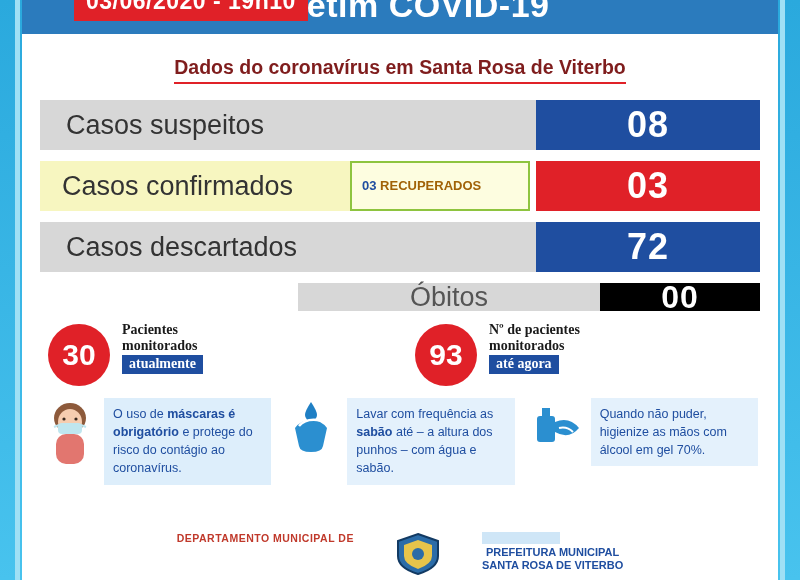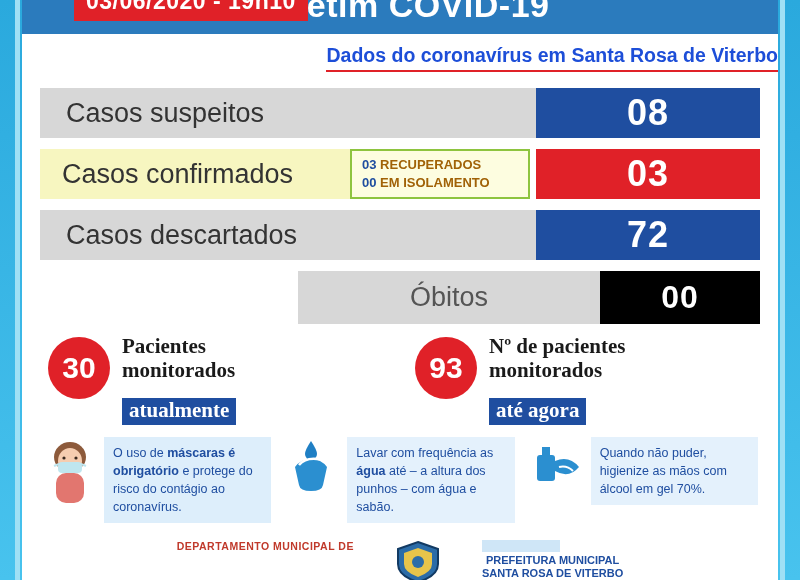--- a/index.html
+++ b/index.html
@@ -73,23 +73,23 @@
     top: -16px;
     background: #e02128;
     color: #ffffff;
     font-size: 23px;
     font-weight: bold;
     padding: 4px 12px 6px 12px;
     letter-spacing: 0.5px;
   }
 
   .subtitle {
-    margin: 10px 0 0 0;
-    text-align: right;
-    color: #1d4ed8;
+    margin: 22px 0 0 0;
+    text-align: center;
+    color: #7f1d1d;
     font-size: 19.5px;
     font-weight: bold;
   }
   .subtitle span {
     display: inline-block;
     border-bottom: 2.5px solid #e02128;
     padding-bottom: 3px;
   }
 
   
@@ -146,21 +146,21 @@
     font-weight: bold;
     line-height: 1.35;
     white-space: nowrap;
   }
   .pill .num { font-weight: bold; }
   .pill .txt { font-weight: bold; color: #a16207; margin-top: 20px; }
 
   
   .row.obitos {
     margin-left: 258px;
-    height: 53px;
+    height: 28px;
   }
   .row.obitos .label {
     justify-content: center;
     padding-left: 0;
     background: #d7d7d7;
     font-size: 27px;
     color: #555555;
   }
   .row.obitos .value { width: 160px; font-size: 32px; }
 
@@ -186,31 +186,31 @@
     font-weight: bold;
     display: flex;
     align-items: center;
     justify-content: center;
     flex: 0 0 62px;
     margin-right: 12px;
     margin-top: 2px;
   }
   .mon-text {
     font-family: "Liberation Serif", serif;
-    font-size: 21px;
+    font-size: 14px;
     font-weight: bold;
     color: #1a1a1a;
     line-height: 1.12;
   }
   .mon-text .hl {
     display: inline-block;
     background: #1f4ea0;
     color: #ffffff;
     padding: 1px 7px 2px 7px;
-    margin-top: 16px;
+    margin-top: 2px;
     font-family: "Liberation Serif", serif;
   }
 
   
   .tips {
     display: flex;
     margin-top: 12px;
     padding: 0 20px;
     gap: 14px;
     align-items: flex-start;
@@ -232,21 +232,21 @@
     padding: 7px 9px;
   }
   .tip.t2 .txt, .tip.t3 .txt { background: #e4f1fc; }
   .tip .txt b { font-weight: bold; }
 
   
   .footer {
     position: absolute;
     left: 22px;
     right: 22px;
-    bottom: 4px;
+    bottom: 12px;
     height: 36px;
     display: flex;
     align-items: flex-start;
     justify-content: center;
     gap: 40px;
     padding-top: 4px;
   }
   .dept {
     color: #c0392b;
     font-size: 10.5px;
@@ -305,24 +305,20 @@
         <div class="label">Casos suspeitos</div>
         <div class="value blue">08</div>
       </div>
 
       <div class="row yellow">
         <div class="label">Casos confirmados</div>
         <div class="pill">
           <div>
             <span class="num">03</span>
             <span class="txt">RECUPERADOS</span>
-          </div>
-          <div>
-            <span class="num">00</span>
-            <span class="txt">EM ISOLAMENTO</span>
           </div>
         </div>
         <div class="value red">03</div>
       </div>
 
       <div class="row gray">
         <div class="label">Casos descartados</div>
         <div class="value blue">72</div>
       </div>
 
@@ -374,21 +370,21 @@
 
       <div class="tip t2">
         <div class="art">
           <svg width="56" height="64" viewBox="0 0 56 64">
             <path d="M26 4 q6 9 6 13 a6 6 0 0 1 -12 0 q0 -4 6 -13 z" fill="#1f7fc4"></path>
             <path d="M10 30 q6 -8 16 -8 q10 0 16 8 l-4 18 q-1 6 -12 6 q-11 0 -12 -6 z" fill="#2b8fd0"></path>
             <path d="M14 28 q8 -10 28 -4" stroke="#ffffff" stroke-width="2.5" fill="none"></path>
           </svg>
         </div>
         <div class="txt">
-          <span>Lavar com frequência as </span><b>água</b><span> até – a altura dos punhos – com água e sabão.</span>
+          <span>Lavar com frequência as </span><b>sabão</b><span> até – a altura dos punhos – com água e sabão.</span>
         </div>
       </div>
 
       <div class="tip t3">
         <div class="art">
           <svg width="56" height="64" viewBox="0 0 56 64">
             <rect x="8" y="18" width="18" height="26" rx="3" fill="#2b8fd0"></rect>
             <rect x="13" y="10" width="8" height="8" fill="#2b8fd0"></rect>
             <path d="M26 24 q14 -6 24 6 q-10 12 -24 4 z" fill="#2b8fd0"></path>
             <path d="M30 30 q8 -2 14 4" stroke="#ffffff" stroke-width="2" fill="none"></path>

